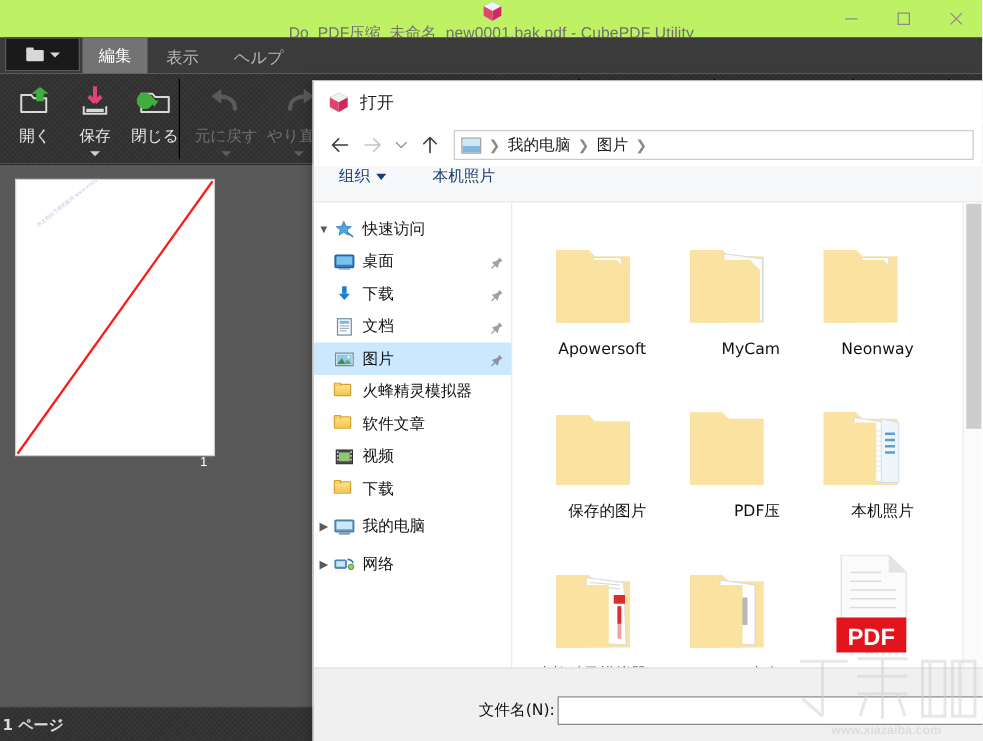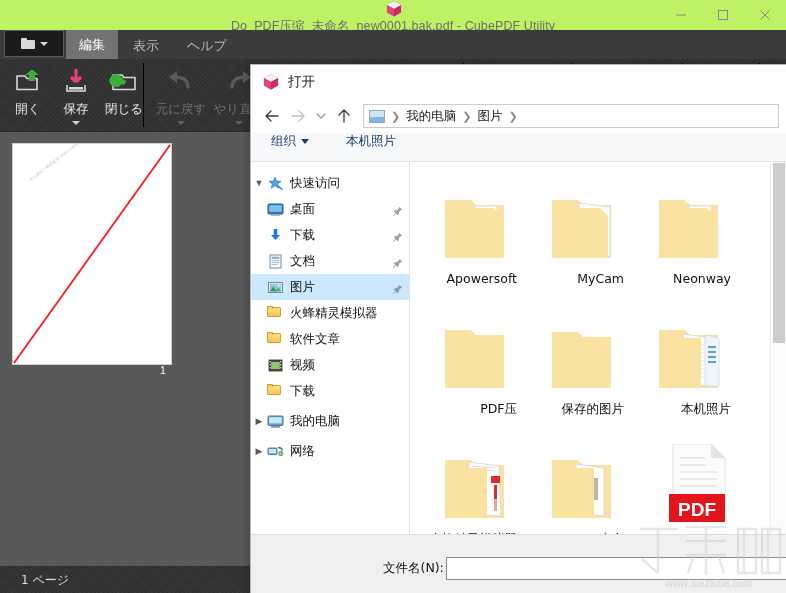--- a/index.html
+++ b/index.html
@@ -116,22 +116,23 @@
   .cube-status{
     position:absolute;left:0;top:565px;width:786px;height:28px;
     background:#333333;
     background-image:
       repeating-linear-gradient(45deg, rgba(255,255,255,0.022) 0 1px, transparent 1px 3px),
       repeating-linear-gradient(-45deg, rgba(0,0,0,0.10) 0 1px, transparent 1px 3px);
     border-top:1px solid #555;
     display:flex;align-items:center;
   }
   .cube-status span{
-    font-size:12px;color:#dcdcdc;margin-left:21px;
-    font-family:"DejaVu Sans","Liberation Sans",sans-serif;
+    font-size:12px;color:#dcdcdc;margin-left:2px;
+    font-family:"DejaVu Sans","Liberation Sans",sans-serif;
+    font-weight:bold;
   }
 
   
   .dlg{
     position:absolute;left:250px;top:64px;width:536px;height:529px;
     background:#ffffff;border:1px solid #b8b8b8;border-right:none;border-bottom:none;
     box-shadow:-2px 0 8px rgba(0,0,0,.22);overflow:hidden;
   }
   .dlg-title{
     height:34px;display:flex;align-items:center;background:#ffffff;
@@ -654,36 +655,36 @@
                   </g>
                 <path d="M14 14 h40 l8 8 v42 h-48 z" fill="#fae3a0"></path>
               </svg>
             </span>
             <span class="nm">Neonway</span>
           </div>
 
           <div class="cell">
             <span class="ic">
               <svg width="78" height="74" viewBox="0 0 78 74">
+                <path d="M6 8 h26 v56 h-26 z" fill="#f5d27f"></path>
+                <path d="M6 8 h26 l5 5 h28 v51 h-59 z" fill="#fae3a0"></path>
+              </svg>
+            </span>
+            <span class="nm">保存的图片</span>
+          </div>
+
+          <div class="cell">
+            <span class="ic">
+              <svg width="78" height="74" viewBox="0 0 78 74">
                 <path d="M6 6 h26 v58 h-26 z" fill="#f7d98c"></path>
                 <path d="M6 6 h26 l5 5 h28 v53 h-59 z" fill="#f9e2a2"></path>
                 <path d="M14 14 h40 l8 8 v42 h-48 z" fill="#fae3a0"></path>
               </svg>
             </span>
             <span class="nm">PDF压</span>
-          </div>
-
-          <div class="cell">
-            <span class="ic">
-              <svg width="78" height="74" viewBox="0 0 78 74">
-                <path d="M6 8 h26 v56 h-26 z" fill="#f5d27f"></path>
-                <path d="M6 8 h26 l5 5 h28 v51 h-59 z" fill="#fae3a0"></path>
-              </svg>
-            </span>
-            <span class="nm">保存的图片</span>
           </div>
 
           <div class="cell">
             <span class="ic">
               <svg width="78" height="74" viewBox="0 0 78 74">
                 <path d="M6 6 h26 v58 h-26 z" fill="#f5d27f"></path>
                 <path d="M6 6 h26 l5 5 h28 v53 h-59 z" fill="#f9e2a2"></path>
                 <polygon points="30,10 56,14 58,62 30,60" fill="#ffffff" stroke="#d9d9d9" stroke-width=".9"></polygon>
                 <g stroke="#e0e0e0" stroke-width=".7">
                   <line x1="33" y1="20" x2="54" y2="21"></line>

